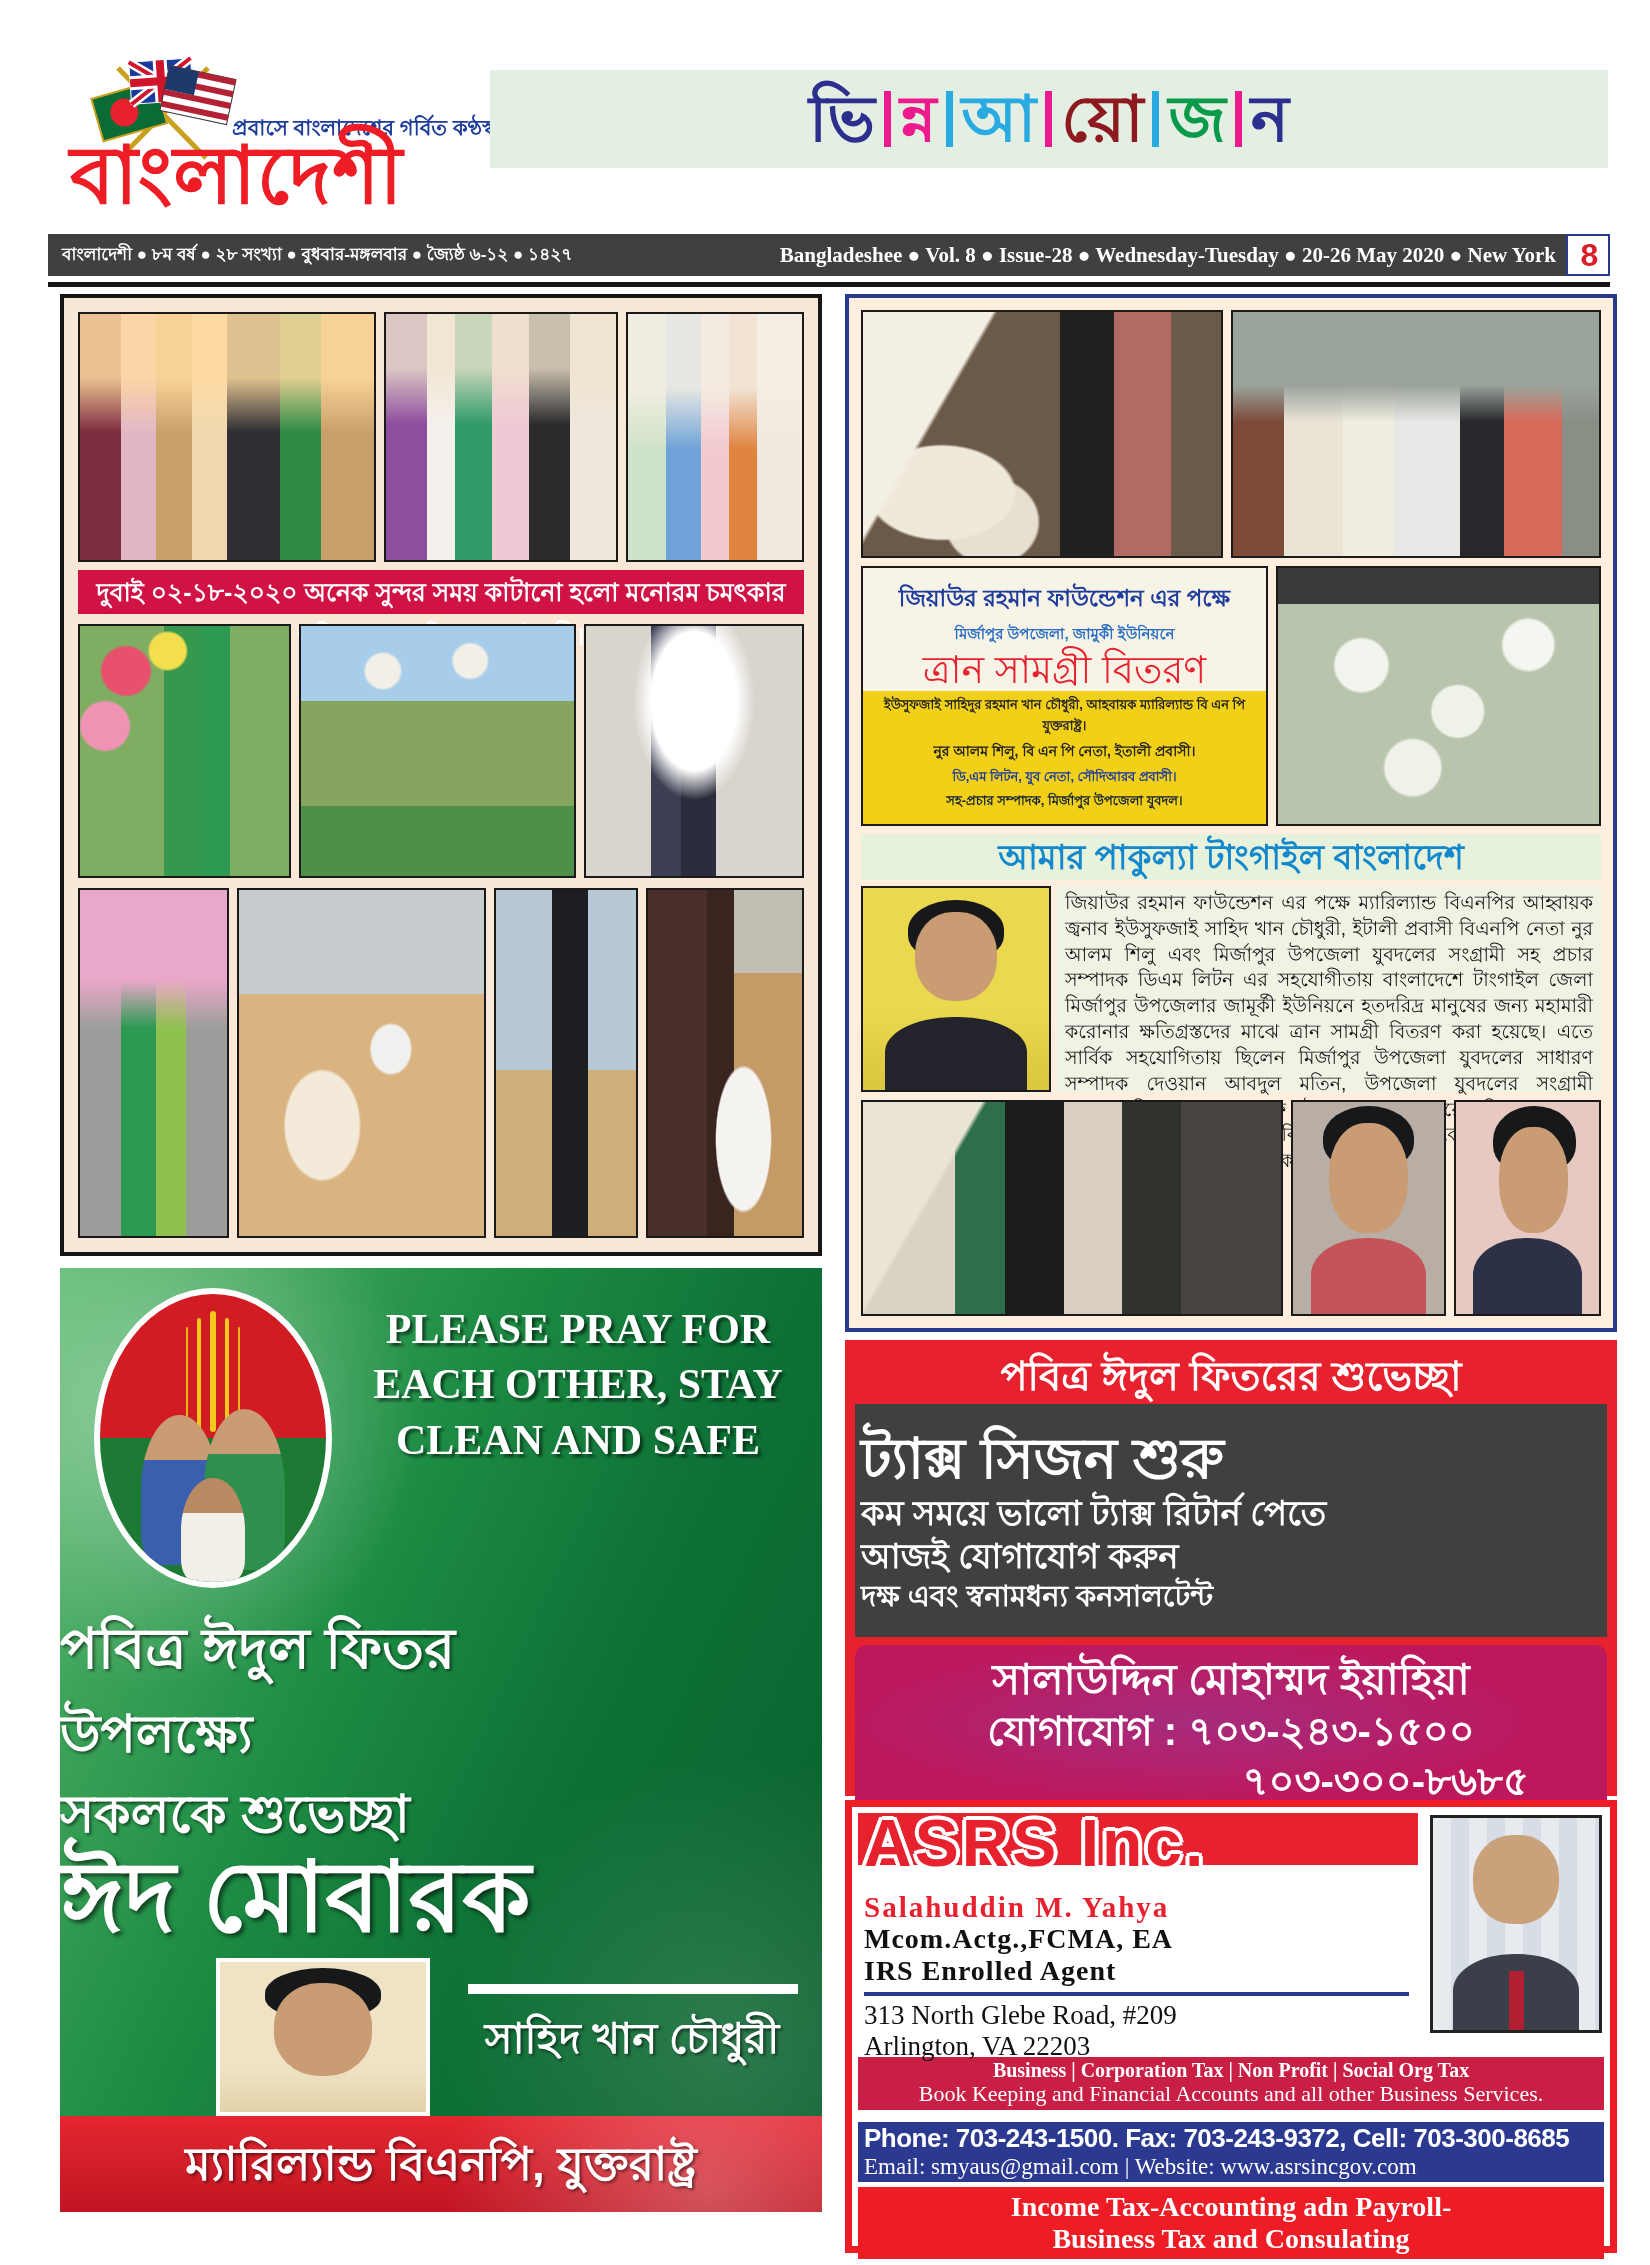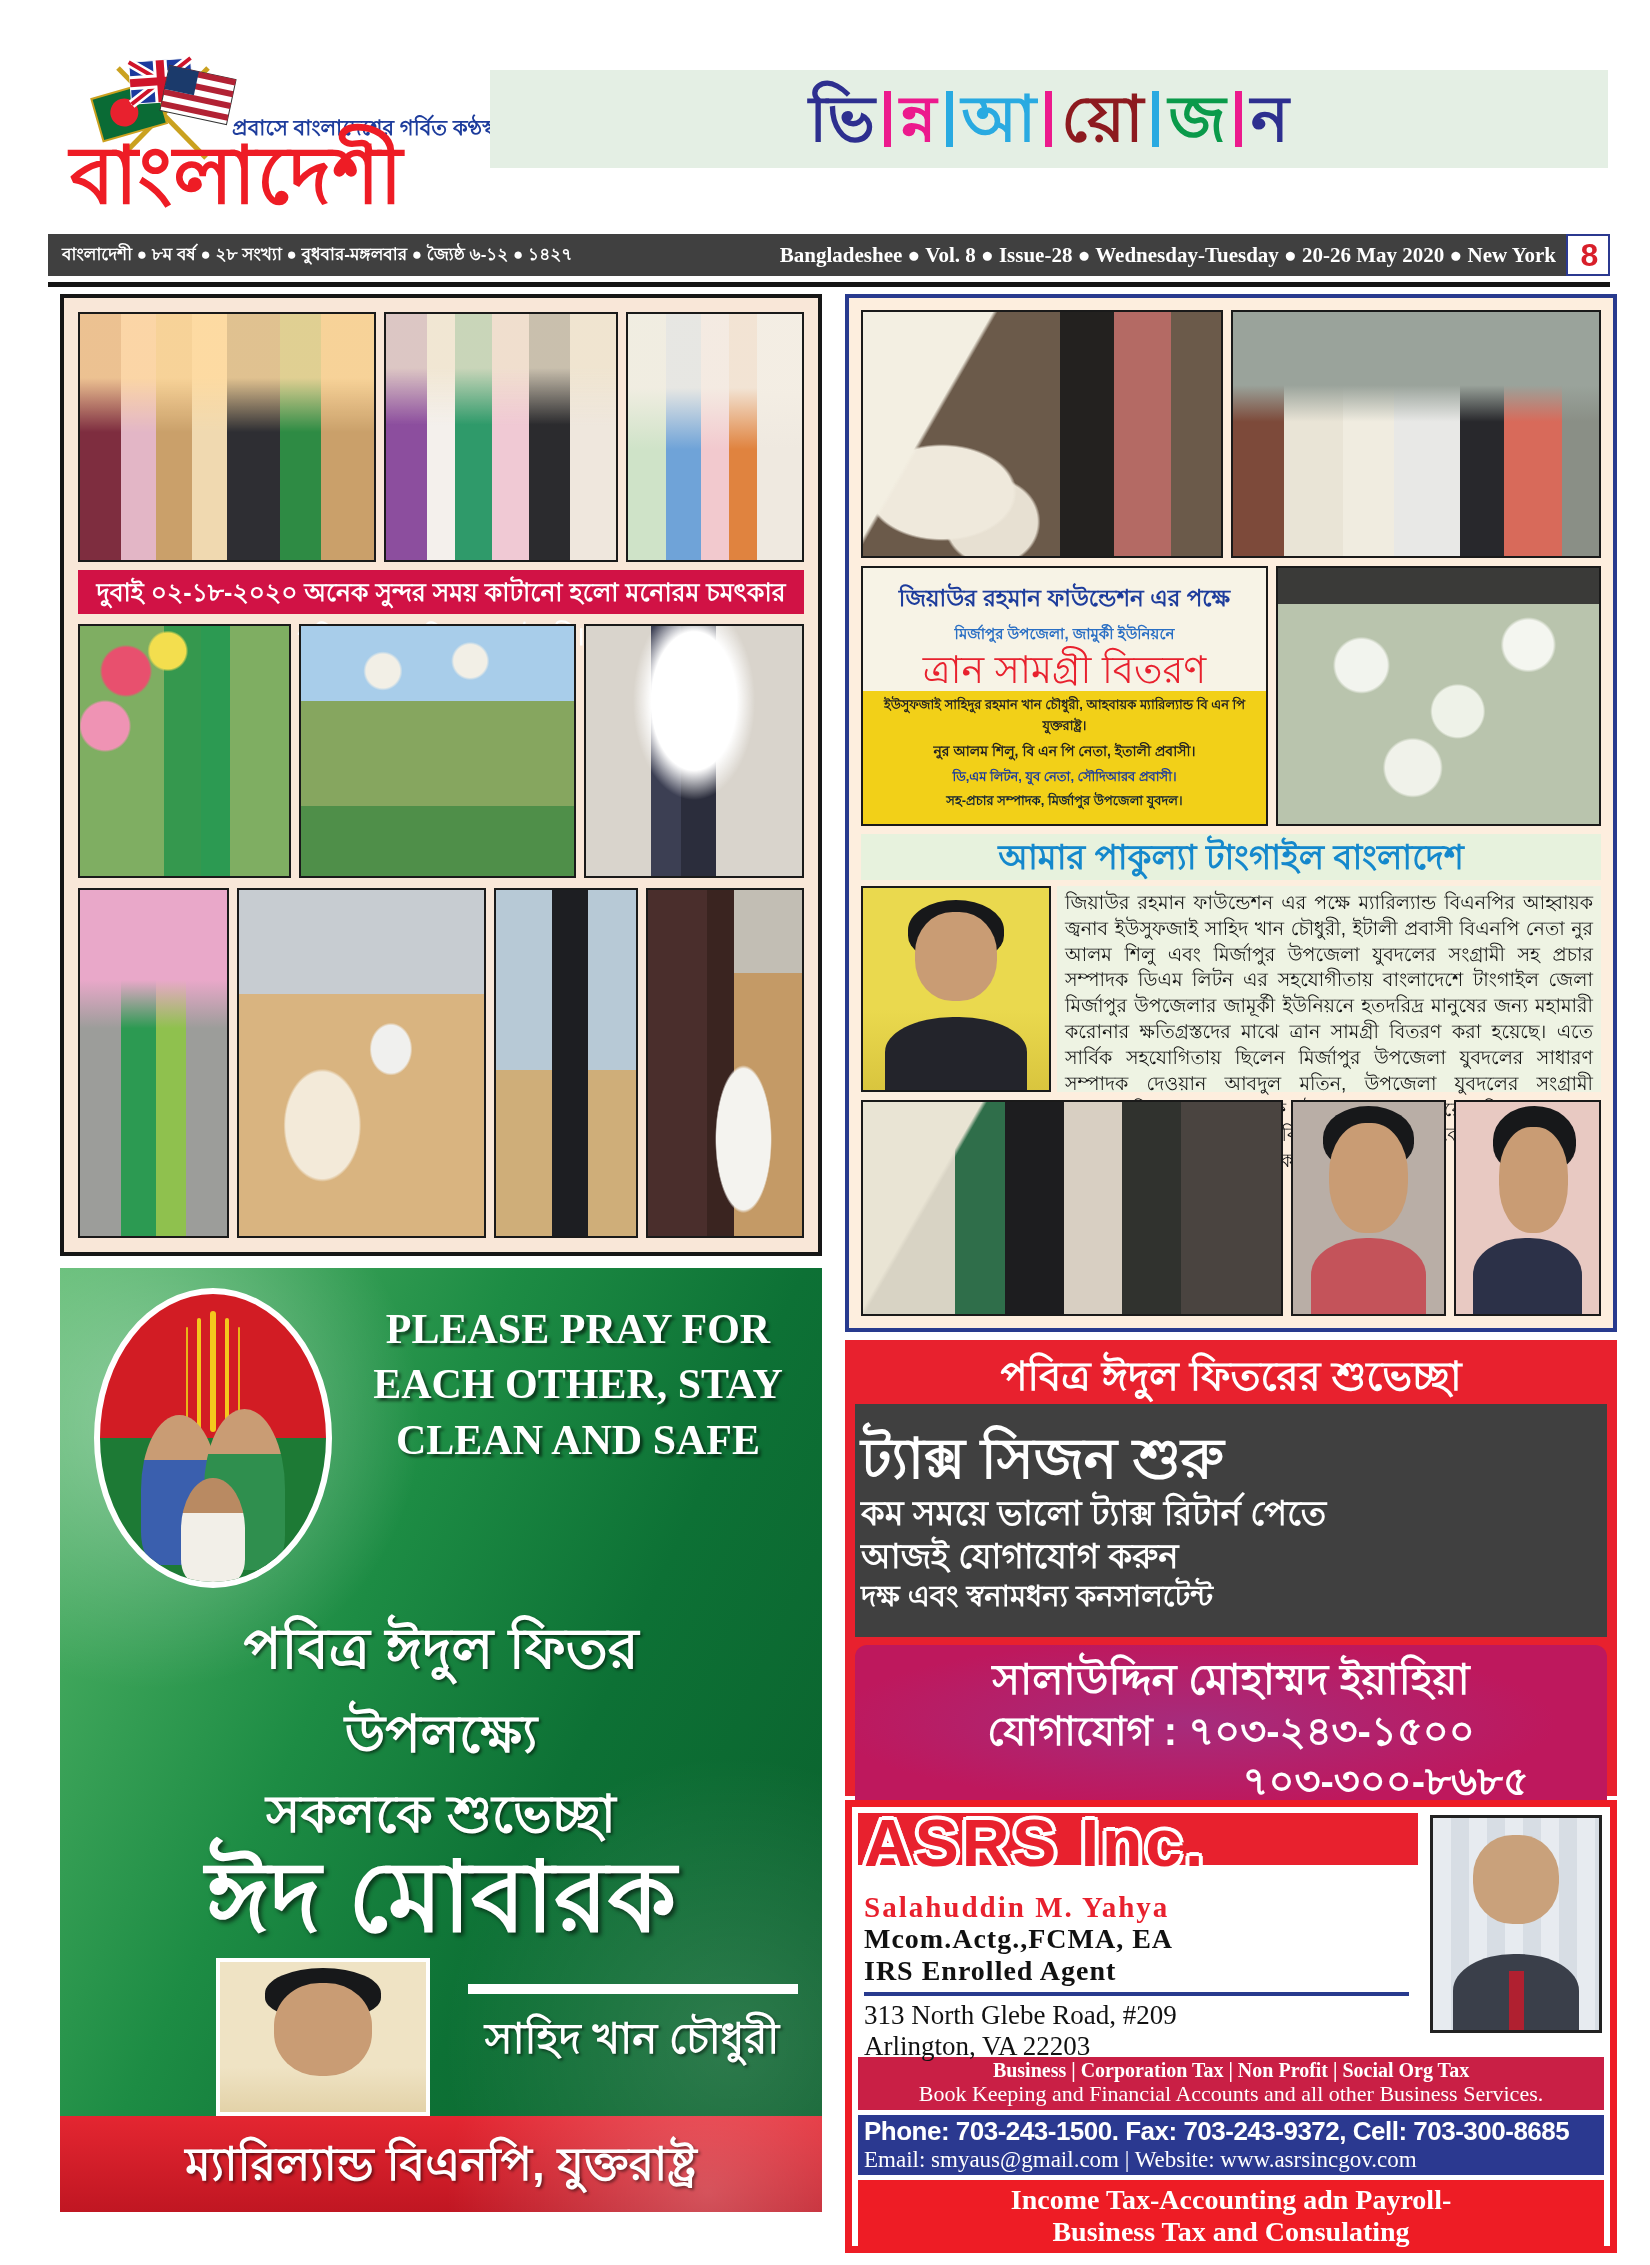--- a/index.html
+++ b/index.html
@@ -117,21 +117,21 @@
   .sheaf{position:absolute;left:50%;top:6%;width:6px;height:42%;background:#f4c81d;
          box-shadow:-14px 6px 0 -1px #f4c81d,14px 6px 0 -1px #f4c81d,-26px 14px 0 -2px #e9b517,26px 14px 0 -2px #e9b517;
          transform:translateX(-50%);border-radius:3px;}
   .bnp-p{position:absolute;border-radius:50% 50% 22% 22%;}
   .bnp-p1{left:18%;bottom:6%;width:34%;height:52%;background:linear-gradient(180deg,#c99c74 0 30%,#3a5fae 30% 100%);}
   .bnp-p2{left:46%;bottom:4%;width:36%;height:56%;background:linear-gradient(180deg,#c99c74 0 28%,#2f8f4e 28% 100%);}
   .bnp-p3{left:36%;bottom:0;width:28%;height:36%;background:linear-gradient(180deg,#b98a62 0 34%,#f2efe8 34% 100%);}
   .pray{position:absolute;left:288px;top:34px;width:460px;text-align:center;
         font-family:"Liberation Serif",serif;font-weight:bold;font-size:42px;line-height:1.32;
         text-shadow:3px 3px 3px rgba(0,0,0,.55);}
-  .eid-l{position:absolute;left:0;width:100%;text-align:center;font-weight:bold;
+  .eid-l{position:absolute;left:0;width:100%;text-align:left;font-weight:bold;
          text-shadow:2px 2px 3px rgba(0,0,0,.5);}
   .eid-l1{top:338px;font-size:56px;}
   .eid-l2{top:426px;font-size:52px;}
   .eid-l3{top:506px;font-size:52px;}
   .eid-big{top:578px;font-size:98px;line-height:1.05;text-shadow:3px 3px 4px rgba(0,0,0,.55);}
   .eid-photo{position:absolute;left:156px;top:690px;width:214px;height:158px;border:4px solid #fff;
              box-sizing:border-box;}
   .name-rule{position:absolute;left:408px;top:716px;width:330px;height:10px;background:#fff;}
   .eid-name{position:absolute;left:392px;top:738px;width:360px;text-align:center;font-weight:bold;
             font-size:42px;text-shadow:2px 2px 3px rgba(0,0,0,.5);}
@@ -167,21 +167,21 @@
               box-sizing:border-box;}
   .asrs-col{position:absolute;top:78px;left:6px;width:556px;font-family:"Liberation Serif",serif;}
   .asrs-name{color:#e8212e;font-weight:bold;font-size:29px;letter-spacing:2px;line-height:1.12;}
   .asrs-cred{color:#111;font-weight:bold;font-size:28px;letter-spacing:1px;line-height:1.12;}
   .asrs-rule{height:4px;background:#283a8e;margin:6px 0 4px 0;width:98%;}
   .asrs-addr{color:#111;font-size:27px;line-height:1.15;}
   .asrs-crimson{margin-top:4px;background:#c91f45;color:#fff;text-align:center;padding:2px 0 3px 0;
                 font-family:"Liberation Serif",serif;}
   .asrs-sv1{font-weight:bold;font-size:20px;line-height:1.15;}
   .asrs-sv2{font-size:22px;line-height:1.12;}
-  .asrs-navy{margin-top:5px;background:#2b3990;color:#fff;text-align:left;padding:2px 6px 3px 6px;}
+  .asrs-navy{margin-top:12px;background:#2b3990;color:#fff;text-align:left;padding:2px 6px 3px 6px;}
   .asrs-ph1{font-weight:bold;font-size:26px;line-height:1.15;letter-spacing:-0.5px;}
   .asrs-ph2{font-family:"Liberation Serif",serif;font-size:23px;line-height:1.12;}
   .asrs-redfoot{margin-top:5px;background:#ee1c25;color:#fff;text-align:center;
                 font-family:"Liberation Serif",serif;font-weight:bold;font-size:28px;line-height:1.12;
                 padding:4px 0 5px 0;}
 </style>
 </head>
 <body>
 
 <div class="page">

